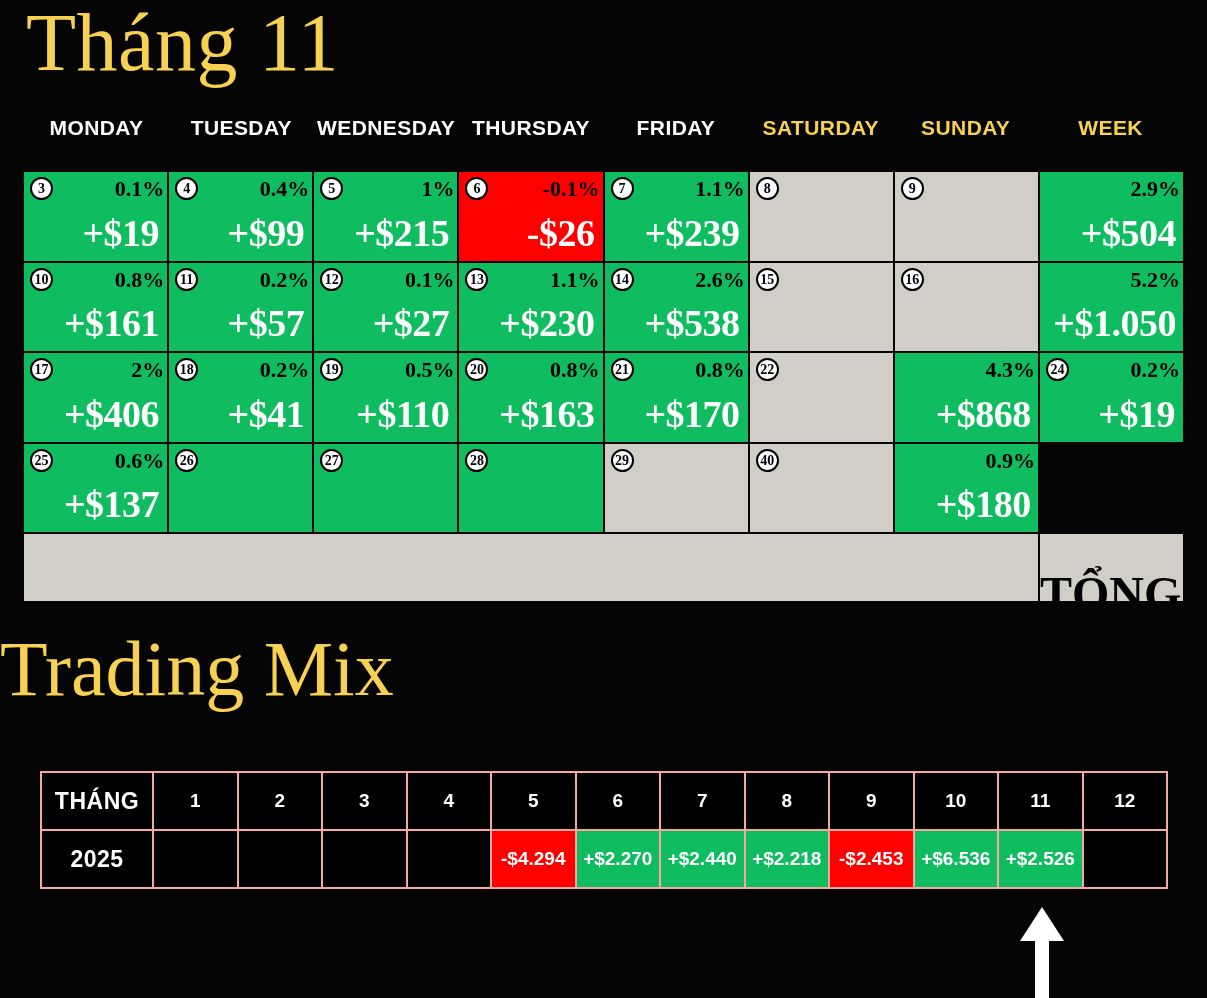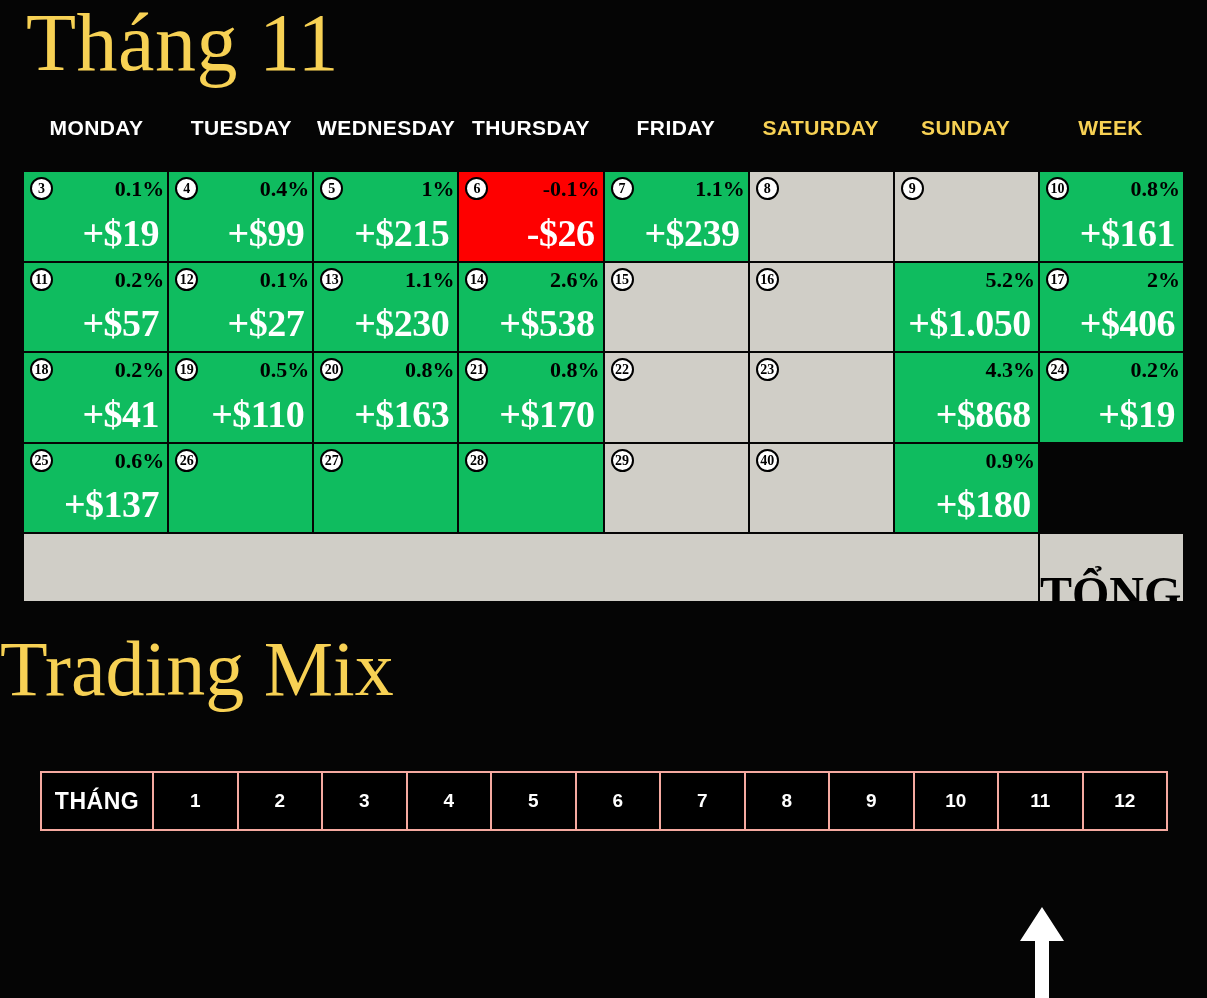--- a/index.html
+++ b/index.html
@@ -140,20 +140,24 @@
         <div class="badge">7</div>
         <div class="pct">1.1%</div>
         <div class="amt">+$239</div>
       </div>
       <div class="cell gray">
         <div class="badge">8</div>
       </div>
       <div class="cell gray">
         <div class="badge">9</div>
       </div>
+      <div class="cell green weekcol">
+        <div class="pct">2.9%</div>
+        <div class="amt">+$504</div>
+      </div>
       <div class="cell green">
         <div class="badge">10</div>
         <div class="pct">0.8%</div>
         <div class="amt">+$161</div>
       </div>
       <div class="cell green">
         <div class="badge">11</div>
         <div class="pct">0.2%</div>
         <div class="amt">+$57</div>
       </div>
@@ -202,23 +206,20 @@
         <div class="pct">0.8%</div>
         <div class="amt">+$163</div>
       </div>
       <div class="cell green">
         <div class="badge">21</div>
         <div class="pct">0.8%</div>
         <div class="amt">+$170</div>
       </div>
       <div class="cell gray">
         <div class="badge">22</div>
-      </div>
-      <div class="cell gray">
-        <div class="badge">23</div>
       </div>
       <div class="cell green weekcol">
         <div class="pct">4.3%</div>
         <div class="amt">+$868</div>
       </div>
       <div class="cell green">
         <div class="badge">24</div>
         <div class="pct">0.2%</div>
         <div class="amt">+$19</div>
       </div>
@@ -264,20 +265,35 @@
           <td>4</td>
           <td>5</td>
           <td>6</td>
           <td>7</td>
           <td>8</td>
           <td>9</td>
           <td>10</td>
           <td>11</td>
           <td>12</td>
         </tr>
+      <tr>
+        <td class="firstcol">2025</td>
+      <td></td>
+          <td></td>
+          <td></td>
+          <td></td>
+          <td class="neg">-$4.294</td>
+          <td class="pos">+$2.270</td>
+          <td class="pos">+$2.440</td>
+          <td class="pos">+$2.218</td>
+          <td class="neg">-$2.453</td>
+          <td class="pos">+$6.536</td>
+          <td class="pos">+$2.526</td>
+          <td></td>
+        </tr>
     </tbody>
   </table>
 
   <svg class="arrow" viewBox="0 0 52 93">
     <path d="M26 2 L48 36 L33 36 L33 93 L19 93 L19 36 L4 36 Z" fill="#ffffff"></path>
   </svg>
 
 </div>
 
 </body></html>

